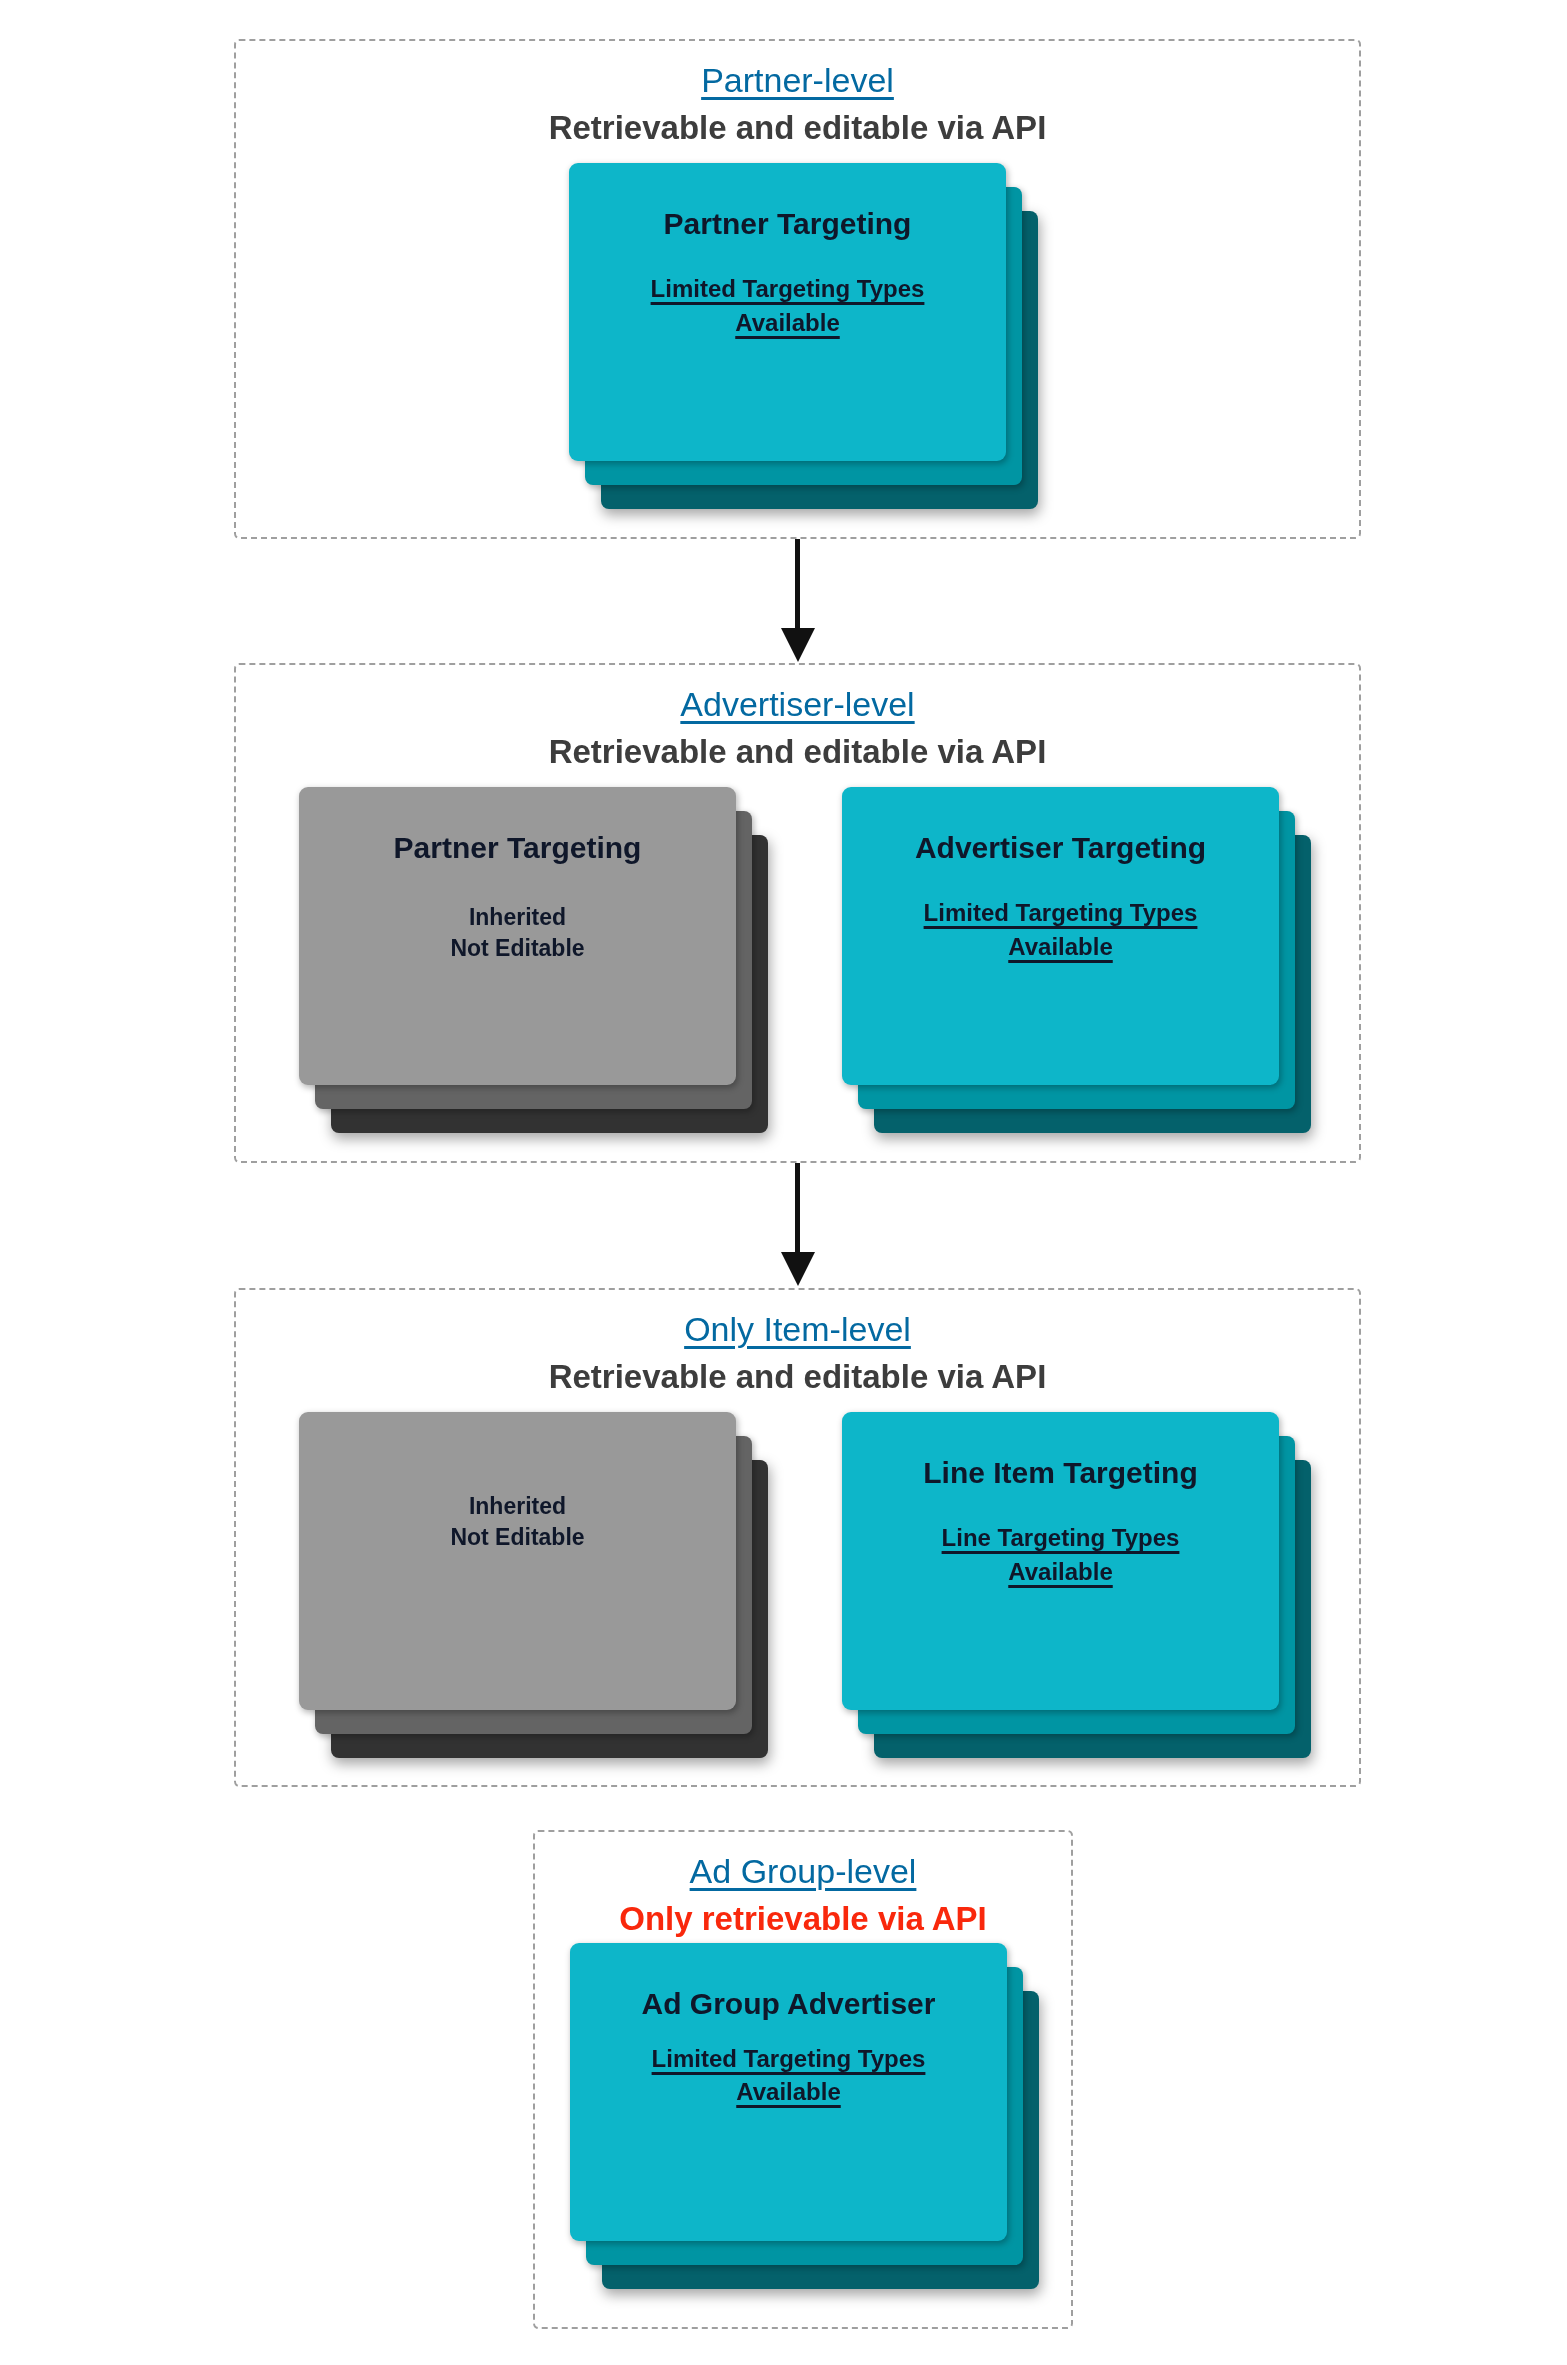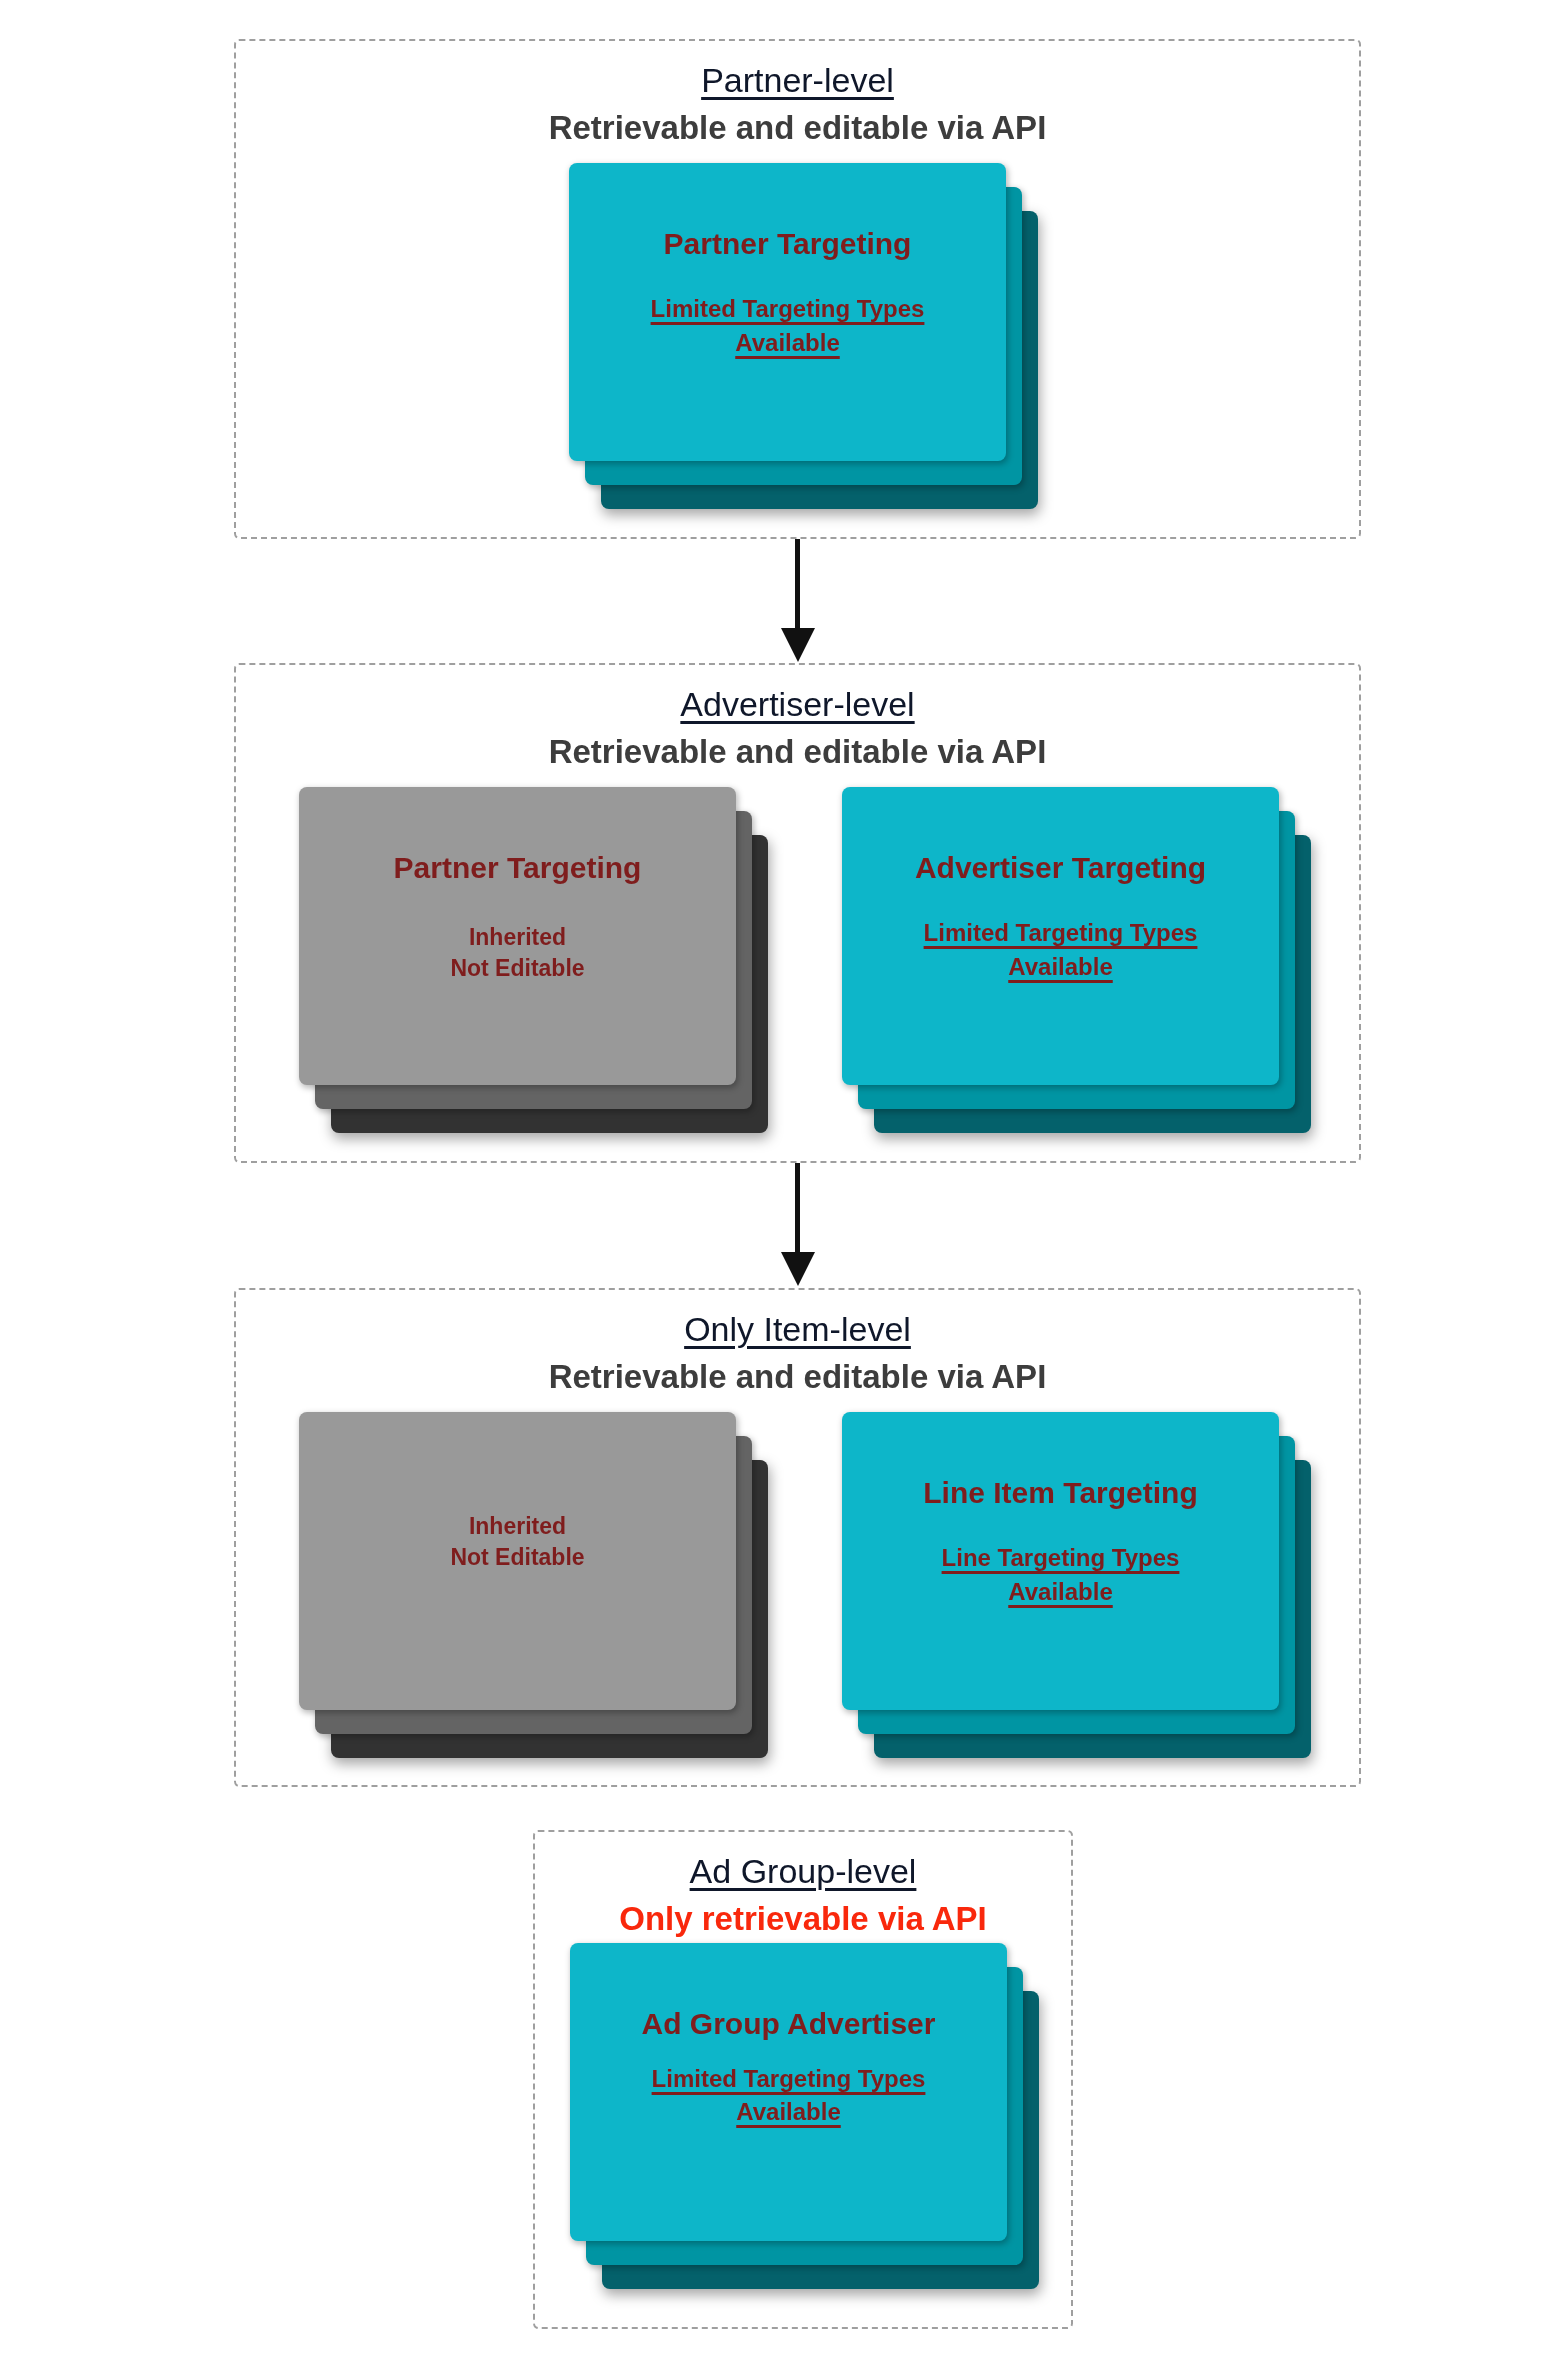--- a/index.html
+++ b/index.html
@@ -17,21 +17,21 @@
     box-sizing:border-box;
     text-align:center;
   }
   .s1 { left:234px; top:39px;  width:1127px; height:500px; }
   .s2 { left:234px; top:663px; width:1127px; height:500px; }
   .s3 { left:234px; top:1288px;width:1127px; height:499px; }
   .s4 { left:533px; top:1830px;width:540px;  height:499px; }
 
   .section-header { padding-top:19.6px; }
   .section-title {
-    font-size:34px; font-weight:400; color:#0f172a;
+    font-size:34px; font-weight:400; color:#0369a1;
     text-decoration:underline;
     text-decoration-thickness:2.7px;
     text-underline-offset:4.5px;
     display:inline-block;
   }
   .section-subtitle {
     font-size:33px; font-weight:bold; color:#3d3d3d;
     margin-top:9px; line-height:1.15;
   }
   .section-subtitle.red { color:#f9280c; }
@@ -54,21 +54,21 @@
 
   .teal .l1 { background:#0db6c9; }
   .teal .l2 { background:#0095a3; }
   .teal .l3 { background:#04616b; }
   .gray .l1 { background:#999999; }
   .gray .l2 { background:#646464; }
   .gray .l3 { background:#323232; }
 
   .card-face {
     display:flex; flex-direction:column; align-items:center;
-    padding-top:63px; color:#7f1d1d; text-align:center;
+    padding-top:43px; color:#0f172a; text-align:center;border-radius:9px;
   }
   .card-title { font-size:30px; font-weight:bold; line-height:1.2; }
   .card-sub   { font-size:24px; font-weight:bold; margin-top:30px; line-height:1.4; }
   .card-sub.tight { margin-top:19.6px; }
   .uline {
     text-decoration:underline;
     text-decoration-thickness:2.7px;
     text-underline-offset:5.4px;
   }
   .card-body { font-size:23px; font-weight:bold; margin-top:36px; line-height:1.35; }

